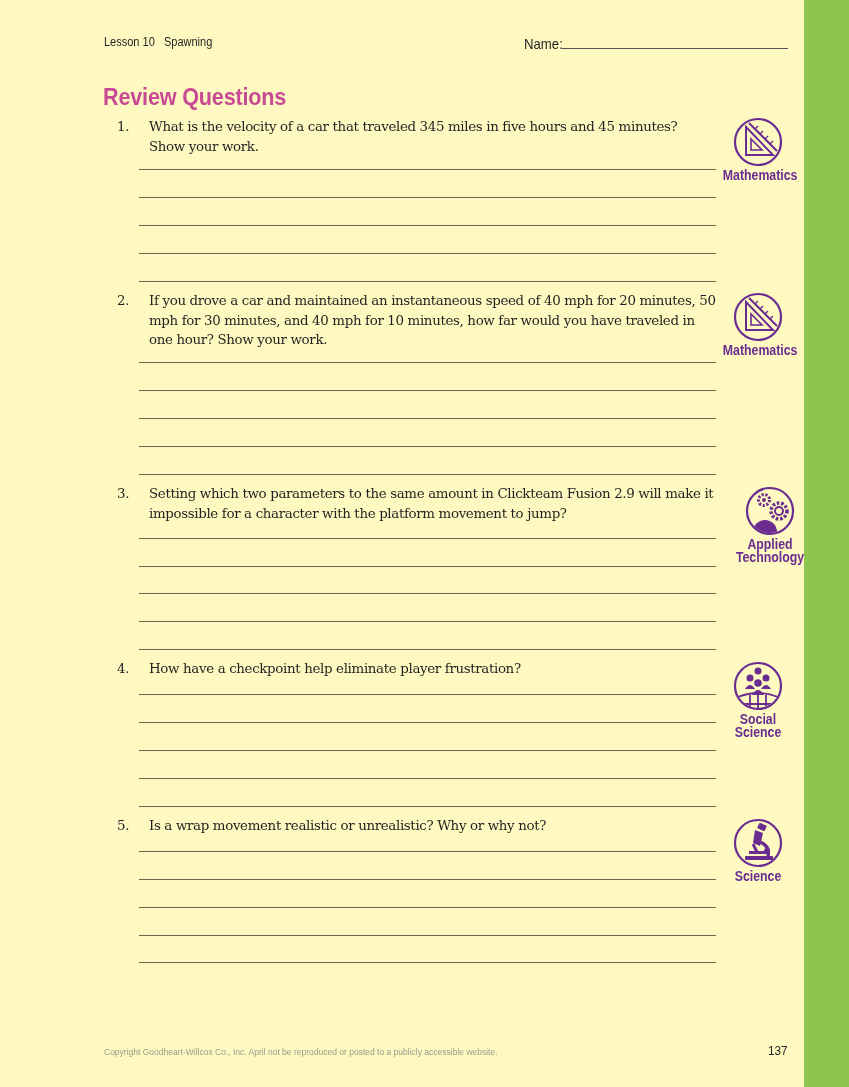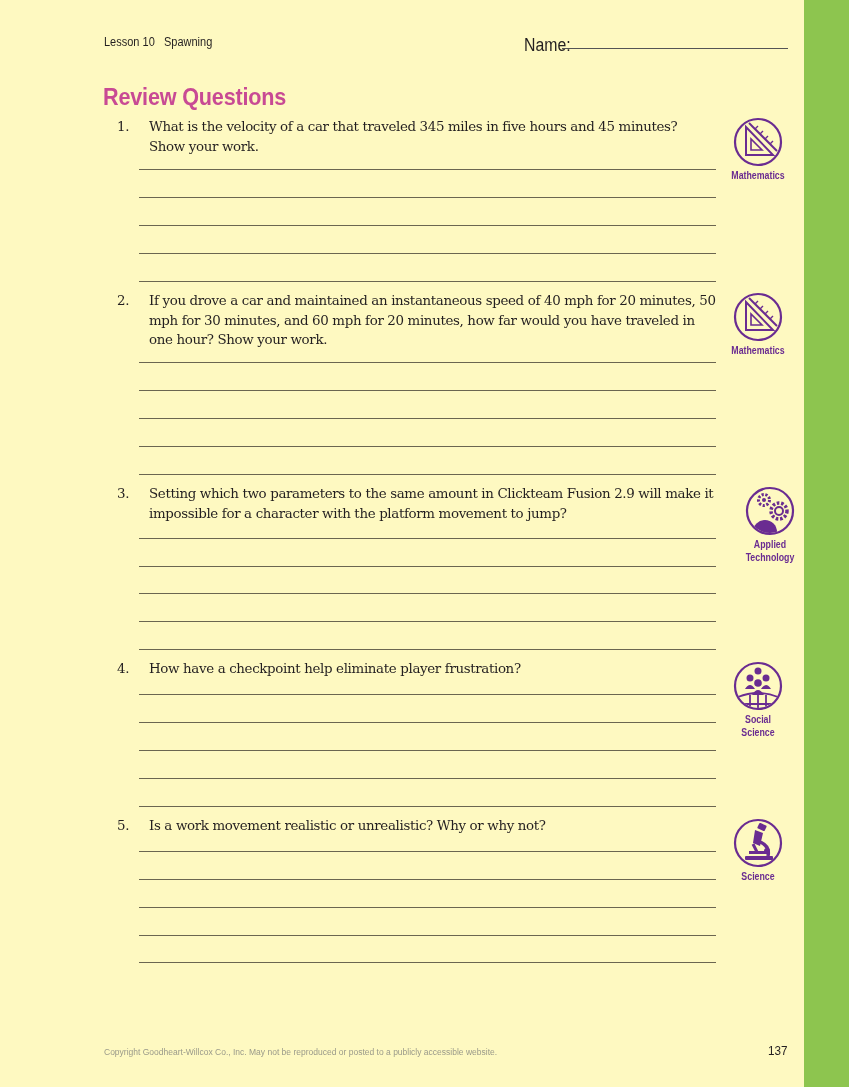--- a/index.html
+++ b/index.html
@@ -16,21 +16,21 @@
       background: #8dc54f;
     }
     .header-left {
       position: absolute; left: 104px; top: 35px;
       font-family: "Liberation Sans", sans-serif; font-size: 12.5px;
       transform: scaleX(0.88); transform-origin: left top;
       color: #231f20; white-space: pre;
     }
     .header-right {
       position: absolute; left: 524px; top: 35px;
-      font-family: "Liberation Sans", sans-serif; font-size: 18px;
+      font-family: "Liberation Sans", sans-serif; font-size: 15px;
       color: #231f20;
       display: flex; align-items: flex-end;
     }
     .header-right .lbl { transform: scaleX(0.88); transform-origin: left top; display:inline-block; }
     .name-line {
       position: absolute; left: 562px; top: 48px; width: 226px; height: 0;
       border-bottom: 1px solid #555;
     }
     .title {
       position: absolute; left: 103px; top: 83px;
@@ -47,21 +47,21 @@
     }
     .question .num { position: absolute; left: 0; top: 0; }
     .question .text { display: block; margin-left: 32px; }
     .answer-line {
       position: absolute; left: 139px; width: 577px; height: 0;
       border-bottom: 1.2px solid #6b6650;
     }
     .subject {
       position: absolute; width: 80px; text-align: center;
       font-family: "Liberation Sans", sans-serif; font-weight: bold;
-      font-size: 10px; line-height: 13px; color: #6a2c91;
+      font-size: 14px; line-height: 13px; color: #6a2c91;
     }
     .subject .badge {
       display: block; margin: 0 auto 2px auto; width: 50px; height: 50px;
     }
     .subject .slabel { display: block; transform: scaleX(0.88); }
     .footer {
       position: absolute; left: 104px; top: 1047px;
       font-family: "Liberation Sans", sans-serif; font-size: 8.5px; color: #9a9a8a;
     }
     .page-num {
@@ -98,21 +98,21 @@
     <path d="M13 10 L13 38 L40 38 Z" fill="none" stroke="#6a2c91" stroke-width="2"></path>
     <path d="M18 22 L18 33 L29 33 Z" fill="none" stroke="#6a2c91" stroke-width="1.6"></path>
     <path d="M16 6 L44 34" fill="none" stroke="#6a2c91" stroke-width="2"></path>
     <path d="M22 12 l3 -3 M27 17 l3 -3 M32 22 l3 -3 M37 27 l3 -3" stroke="#6a2c91" stroke-width="1.4"></path>
   </svg>
   <span class="slabel">Mathematics</span>
 </div>
 
 <div class="question" style="top:291px;">
   <span class="num">2.</span>
-  <span class="text">If you drove a car and maintained an instantaneous speed of 40 mph for 20 minutes, 50 mph for 30 minutes, and 60 mph for 20 minutes, how far would you have traveled in one hour? Show your work.</span>
+  <span class="text">If you drove a car and maintained an instantaneous speed of 40 mph for 20 minutes, 50 mph for 30 minutes, and 40 mph for 10 minutes, how far would you have traveled in one hour? Show your work.</span>
 </div>
 <div class="answer-line" style="top:362px;"></div>
 <div class="answer-line" style="top:390px;"></div>
 <div class="answer-line" style="top:418px;"></div>
 <div class="answer-line" style="top:446px;"></div>
 <div class="answer-line" style="top:474px;"></div>
 <div class="subject" style="left:718px; top:292px;">
   <svg class="badge" viewBox="0 0 50 50">
     <circle cx="25" cy="25" r="23" fill="none" stroke="#6a2c91" stroke-width="2.2"></circle>
     <path d="M13 10 L13 38 L40 38 Z" fill="none" stroke="#6a2c91" stroke-width="2"></path>
@@ -179,35 +179,35 @@
       <path d="M4 43 h42" stroke="#6a2c91" stroke-width="1.8"></path>
       <path d="M17 34 v14 M25 33 v15 M33 34 v14" stroke="#6a2c91" stroke-width="1.8"></path>
     </g>
   </svg>
   <span class="slabel">Social</span>
   <span class="slabel">Science</span>
 </div>
 
 <div class="question" style="top:816px;">
   <span class="num">5.</span>
-  <span class="text">Is a work movement realistic or unrealistic? Why or why not?</span>
+  <span class="text">Is a wrap movement realistic or unrealistic? Why or why not?</span>
 </div>
 <div class="answer-line" style="top:851px;"></div>
 <div class="answer-line" style="top:879px;"></div>
 <div class="answer-line" style="top:907px;"></div>
 <div class="answer-line" style="top:935px;"></div>
 <div class="answer-line" style="top:962px;"></div>
 <div class="subject" style="left:718px; top:818px;">
   <svg class="badge" viewBox="0 0 50 50">
     <circle cx="25" cy="25" r="23" fill="none" stroke="#6a2c91" stroke-width="2.2"></circle>
     <rect x="25" y="6" width="8" height="6" rx="1" transform="rotate(25 29 9)" fill="#6a2c91"></rect>
     <path d="M22 12 L30 15 L27 28 L20 25 Z" fill="#6a2c91"></path>
     <path d="M20 26 L24 34" stroke="#6a2c91" stroke-width="3"></path>
     <path d="M27 24 q10 4 8 14" fill="none" stroke="#6a2c91" stroke-width="3.5"></path>
     <rect x="16" y="33" width="20" height="3" fill="#6a2c91"></rect>
     <circle cx="34" cy="33" r="3" fill="#6a2c91"></circle>
     <rect x="12" y="38" width="28" height="4" rx="1" fill="#6a2c91"></rect>
   </svg>
   <span class="slabel">Science</span>
 </div>
 
-<div class="footer">Copyright Goodheart-Willcox Co., Inc. May not be reproduced or posted to a publicly accessible website.</div>
+<div class="footer">Copyright Goodheart-Willcox Co., Inc. April not be reproduced or posted to a publicly accessible website.</div>
 <div class="page-num">137</div>
 
 </body></html>

